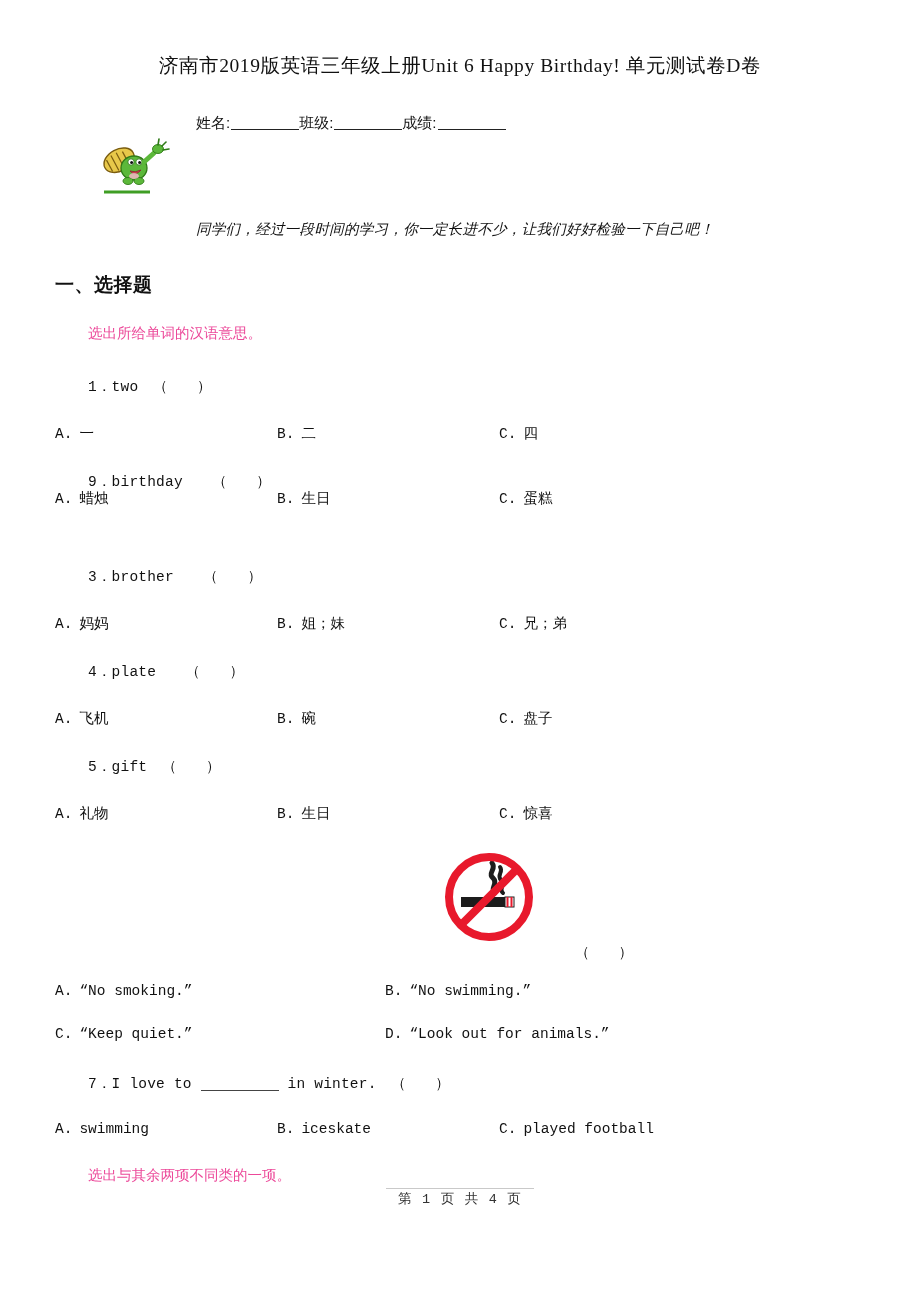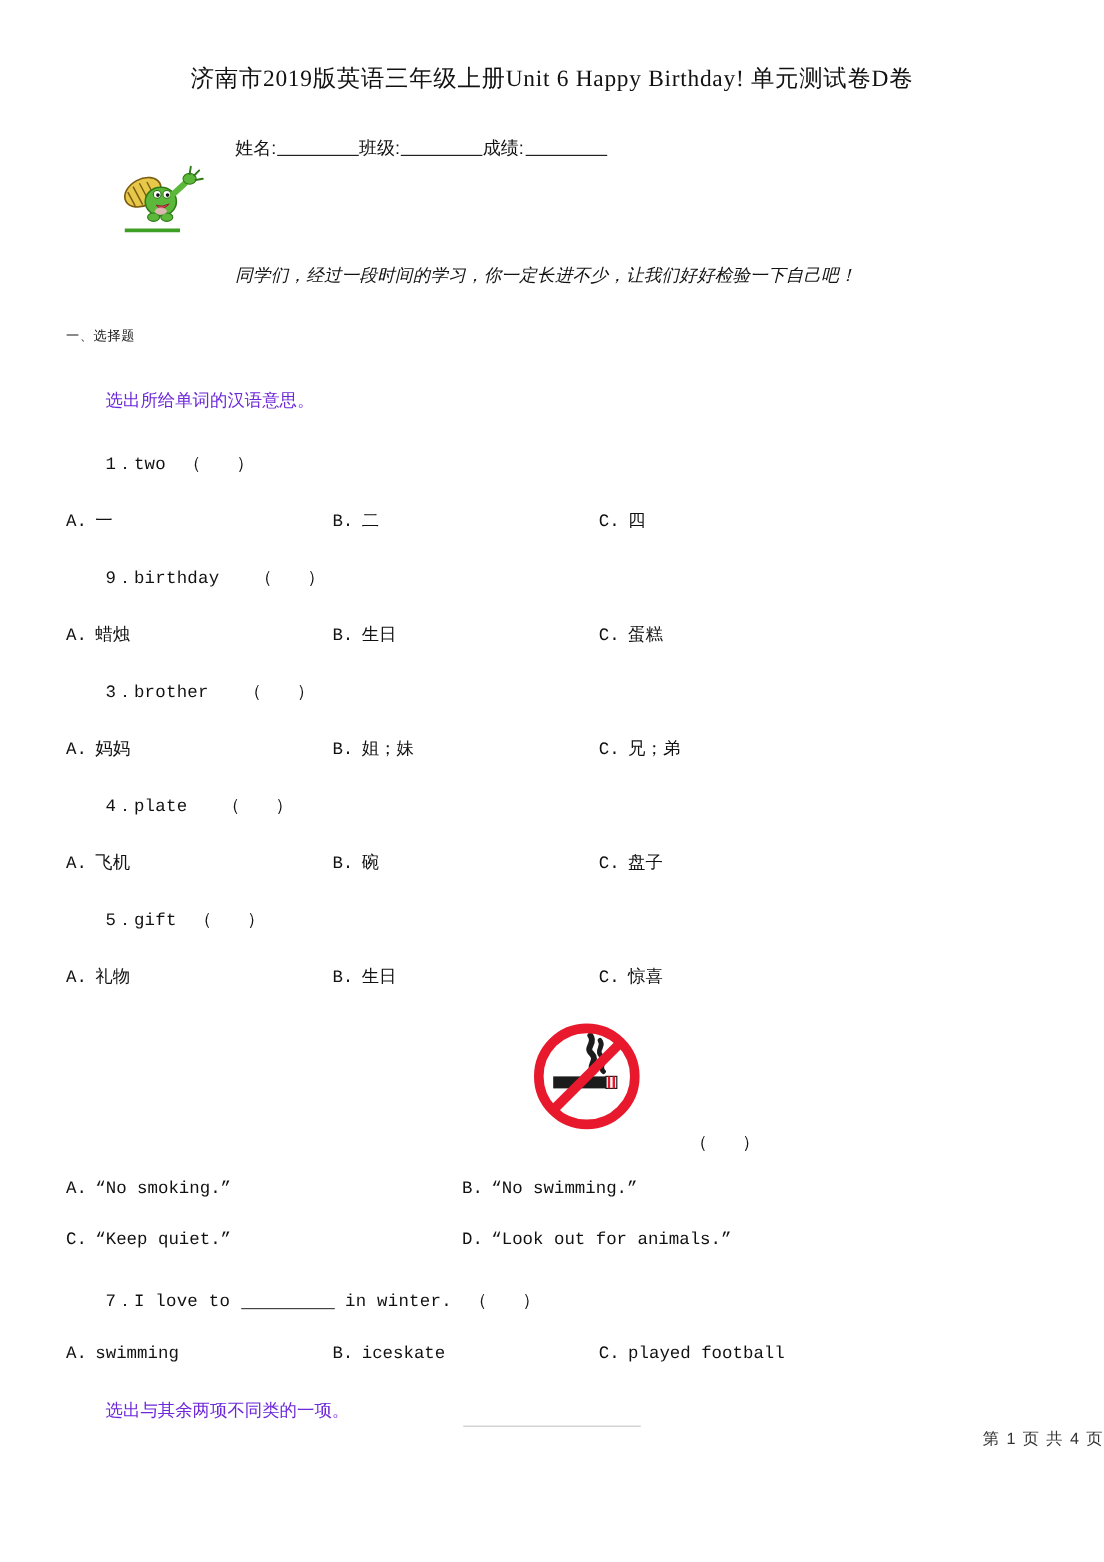--- a/index.html
+++ b/index.html
@@ -78,34 +78,34 @@
     letter-spacing: 0.3px;
     color: #111;
     white-space: nowrap;
     font-style: italic;
   }
 
   
   .section-heading {
     position: absolute;
     left: 55px;
-    font-size: 11px;
-    font-weight: normal;
+    font-size: 19px;
+    font-weight: bold;
     font-family: "Liberation Sans", "DejaVu Sans", sans-serif;
     color: #111;
     letter-spacing: 0.5px;
   }
 
   
   .directive {
     position: absolute;
     left: 88px;
     font-size: 14.5px;
     font-family: "Liberation Serif", "DejaVu Serif", serif;
-    color: #6d28d9;
+    color: #ec4899;
   }
 
   
   .stem {
     position: absolute;
     left: 88px;
     font-size: 14.5px;
     font-family: "Liberation Mono", "DejaVu Sans Mono", monospace;
     color: #111;
     white-space: pre;
@@ -173,23 +173,23 @@
     left: 386px;
     width: 148px;
     height: 1px;
     background: #c9c9c9;
   }
   .footer {
     position: absolute;
     top: 1190px;
     left: 0;
     width: 920px;
-    text-align: right;
+    text-align: center;
     font-size: 13.5px;
-    font-family: Liberation Sans, sans-serif;
+    font-family: Liberation Mono, monospace;
     color: #333;
     letter-spacing: 1.2px;
   }
 </style>
 </head>
 <body>
 
 <div class="page">
 
   <div class="doc-title">济南市2019版英语三年级上册Unit 6 Happy Birthday! 单元测试卷D卷</div>
@@ -244,21 +244,21 @@
   <div class="section-heading" style="top:272px;">一、选择题</div>
 
   <div class="directive" style="top:324px;">选出所给单词的汉语意思。</div>
 
   <div class="stem" style="top:377px;">1．two　（　　）</div>
   <div class="opt-row opt-3col" style="top:424px;">
     <span class="opt"><span class="lab">A.</span><span class="cjk">一</span></span><span class="opt"><span class="lab">B.</span><span class="cjk">二</span></span><span class="opt"><span class="lab">C.</span><span class="cjk">四</span></span>
   </div>
 
   <div class="stem" style="top:472px;">9．birthday　　（　　）</div>
-  <div class="opt-row opt-3col" style="top:519px;">
+  <div class="opt-row opt-3col" style="top:489px;">
     <span class="opt"><span class="lab">A.</span><span class="cjk">蜡烛</span></span><span class="opt"><span class="lab">B.</span><span class="cjk">生日</span></span><span class="opt"><span class="lab">C.</span><span class="cjk">蛋糕</span></span>
   </div>
 
   <div class="stem" style="top:567px;">3．brother　　（　　）</div>
   <div class="opt-row opt-3col" style="top:614px;">
     <span class="opt"><span class="lab">A.</span><span class="cjk">妈妈</span></span><span class="opt"><span class="lab">B.</span><span class="cjk">姐；妹</span></span><span class="opt"><span class="lab">C.</span><span class="cjk">兄；弟</span></span>
   </div>
 
   <div class="stem" style="top:662px;">4．plate　　（　　）</div>
   <div class="opt-row opt-3col" style="top:709px;">

